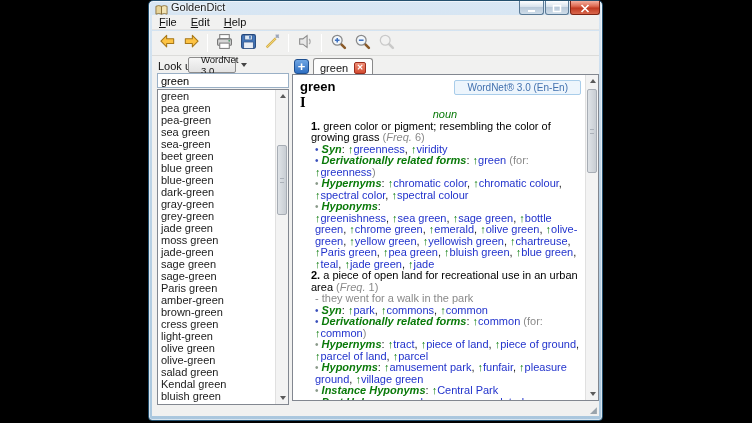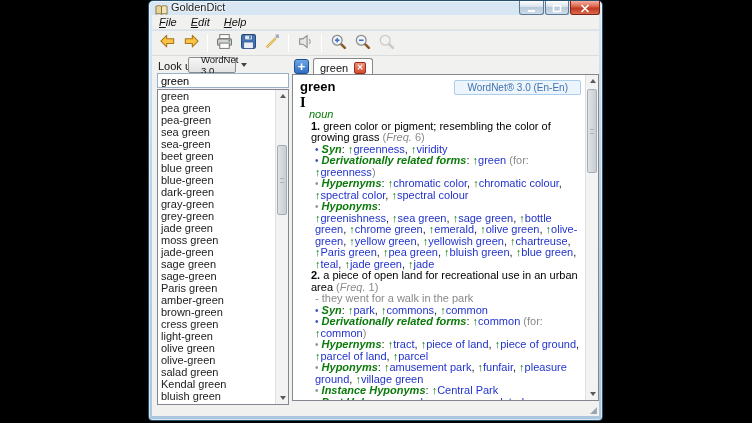--- a/index.html
+++ b/index.html
@@ -18,21 +18,21 @@
   .winbtn { position:absolute; top:0; height:14px; border:1px solid #5a7a96; border-top:none;
             border-radius:0 0 3px 3px; display:flex; align-items:center; justify-content:center;
             background:linear-gradient(#fdfeff,#d7e2ec 45%,#b9c9d9 50%,#cfdde9); cursor:pointer; }
   .winbtn.min { left:370px; width:25px; }
   .winbtn.max { left:396px; width:24px; }
   .winbtn.close { left:421px; width:30px;
             background:linear-gradient(#f4b0a0,#dd6a52 40%,#c03a22 55%,#d9674c); border-color:#7c2414; }
 
   .menubar { position:absolute; left:3px; top:14px; right:3px; height:15px;
              background:#f1f1f0; border-bottom:1px solid #e3e3e2; display:flex; align-items:center; }
-  .menu-item { font-size:11px; color:#111; padding:0 7px; cursor:default;font-style:italic; }
+  .menu-item { font-size:11px; color:#111; padding:0 7px; cursor:default; }
   .menu-item u { text-decoration:underline; }
 
   .toolbar { position:absolute; left:3px; top:30px; right:3px; height:25px;
              background:#f1f1f0; border-bottom:1px solid #dcdcda; display:flex; align-items:center; padding-left:3px; }
   .tb-btn { width:24px; height:22px; display:flex; align-items:center; justify-content:center;
             border-radius:3px; cursor:pointer; }
   .tb-btn.disabled { opacity:.45; filter:grayscale(1); cursor:default; }
   .tb-sep { width:1px; height:18px; background:#c9c9c7; border-right:1px solid #fff; margin:0 4px; }
 
   .main { position:absolute; left:3px; top:55px; right:3px; bottom:15px; background:#f1f1f0; }
@@ -84,21 +84,21 @@
   .article { position:absolute; left:140px; top:18px; right:0; bottom:4px;
              background:#fff; border:1px solid #828790; }
   .article-content { position:absolute; left:0; top:0; right:13px; bottom:0; overflow:hidden;
                      padding:6px 4px 0 7px; font-size:11px; line-height:11.5px; color:#000; }
   .headline { margin-bottom:4px; }
   .headword { font-size:13px; font-weight:bold; }
   .badge { position:absolute; top:5px; right:17px; font-size:10px; color:var(--badge-text);
            background:var(--badge-bg); border:1px solid var(--badge-border); border-radius:2px;
            padding:1px 12px; cursor:pointer; }
   .part-label { font-family:"DejaVu Serif", serif; font-weight:bold; font-size:12px; }
-  .pos { margin-left:9px; font-style:italic; color:var(--green-label); }
+  .pos { margin-left:9px; font-style:italic; color:var(--green-label);text-align:center; }
   .sense { margin-left:11px; }
   .num { font-weight:bold; }
   .gray { color:var(--muted); }
   .freq { color:var(--muted); font-style:italic; }
   .example { color:var(--muted); margin-left:4px; }
   .rel { margin-left:4px; }
   .bullet { font-size:10px; }
   .b-blue { color:#3a50bb; } .b-gray { color:#8a9a8a; }
   .rel-label { font-style:italic; font-weight:bold; color:var(--green-label); }
   .arr { color:var(--green-label); }

